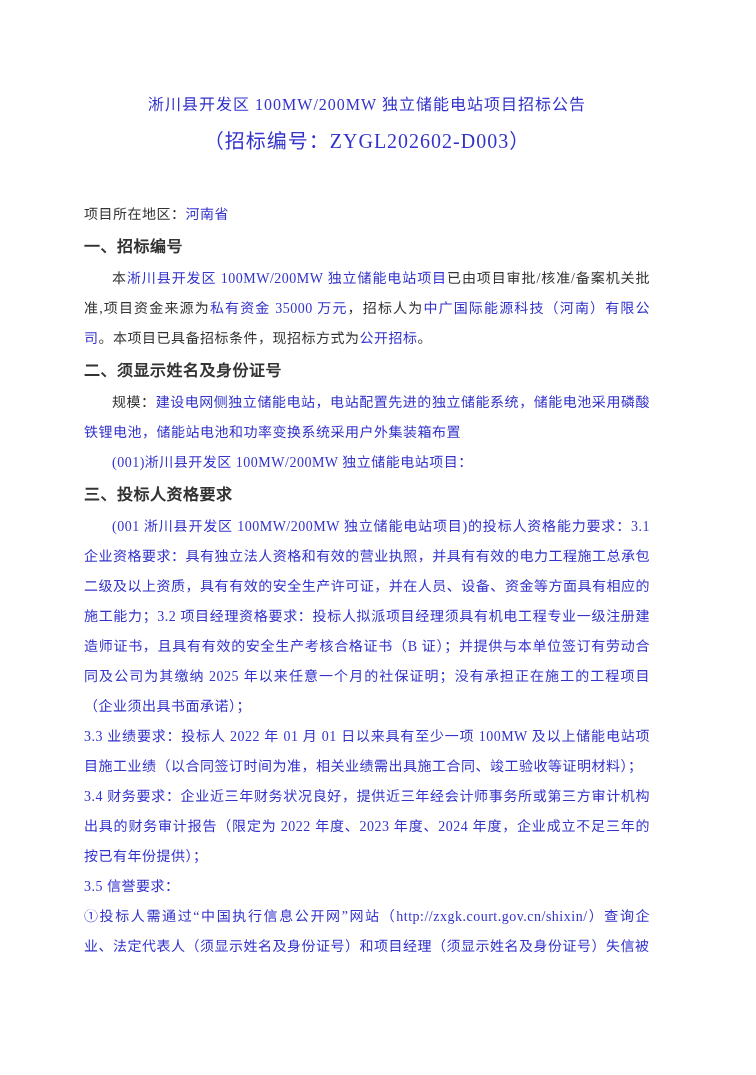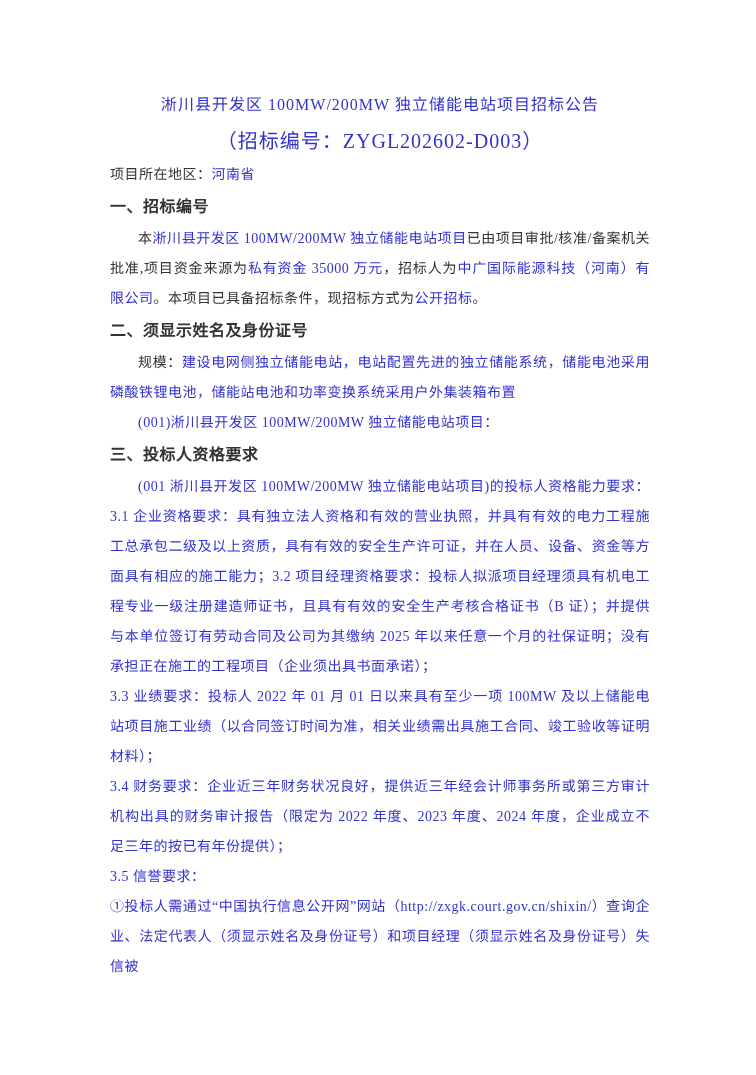--- a/index.html
+++ b/index.html
@@ -11,41 +11,42 @@
     width: 756px;
     height: 1075px;
     font-family: "Liberation Serif", "DejaVu Serif", serif;
     color: var(--text-black, #333333);
     overflow: hidden;
   }
   .page {
     box-sizing: border-box;
     width: 756px;
     height: 1075px;
-    padding: 86px 106px 0 110px;
+    padding: 86px 106px 0 84px;
     background: var(--page-bg, #ffffff);
     overflow: hidden;
   }
   .doc-title {
     text-align: center;
     color: var(--accent-blue, #3333cc);
     font-size: 16px;
     line-height: 37px;
     letter-spacing: 1px;
     font-weight: normal;
   }
   .doc-subtitle {
     text-align: center;
     color: var(--accent-blue, #3333cc);
     font-size: 20px;
     line-height: 37px;
     letter-spacing: 1px;
     font-weight: normal;
   }
   .doc-body {
+    margin-top: 40px;
   }
   .doc-para {
     margin: 0;
     font-size: 14px;
     line-height: 30px;
     text-align: justify;
     letter-spacing: 0.5px;
     word-break: break-all;
   }
   .doc-para.indent {

